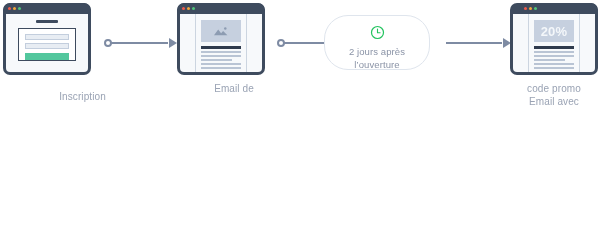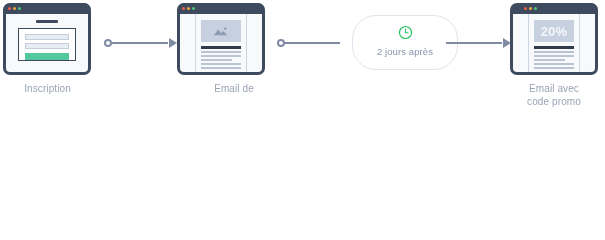--- a/index.html
+++ b/index.html
@@ -232,21 +232,21 @@
     </div>
     <div class="viewport">
       <div class="w1-bar"></div>
       <div class="w1-box">
         <div class="w1-field f1"></div>
         <div class="w1-field f2"></div>
         <div class="w1-btn"></div>
       </div>
     </div>
   </div>
-  <div class="caption" style="left:0px; top:82px; width:95px;">Inscription</div>
+  <div class="caption" style="left:0px; top:90px; width:95px;padding-left:35px;">Inscription</div>
 
   <div class="connector" style="left:104px; top:42px; width:72px; height:2px;">
     <div class="conn-line" style="left:4px; right:8px;"></div>
     <div class="conn-dot"></div>
     <div class="conn-arrow"></div>
   </div>
 
   <div class="window" style="left:177px; top:3px;">
     <div class="titlebar">
       <span class="dot d1"></span>
@@ -273,29 +273,30 @@
   </div>
   <div class="caption" style="left:186px; top:82px; width:96px;">
     <div>Email de</div>
   </div>
 
   <div class="connector" style="left:277px; top:42px; width:63px; height:2px;">
     <div class="conn-line" style="left:4px; right:0px;"></div>
     <div class="conn-dot"></div>
   </div>
 
-  <div class="delay-card" style="left:352px; top:15px; width:106px; height:55px;border-radius:24px;">
+  <div class="delay-card" style="left:324px; top:15px; width:106px; height:55px;border-radius:24px;">
     <div class="delay-clock">
       <svg width="15" height="15" viewBox="0 0 20 20" aria-hidden="true">
         <circle cx="10" cy="10" r="8" fill="none" stroke="#22c35e" stroke-width="1.6"></circle>
         <path d="M10 5.4 V10.3 H13.4" fill="none" stroke="#22c35e" stroke-width="1.5" stroke-linecap="round" stroke-linejoin="round"></path>
       </svg>
     </div>
     <div class="delay-text">
       <div>2 jours après</div>
+      <div>l’ouverture</div>
     </div>
   </div>
 
   <div class="connector" style="left:446px; top:42px; width:64px; height:2px;">
     <div class="conn-line" style="left:0px; right:8px;"></div>
     <div class="conn-arrow"></div>
   </div>
 
   <div class="window" style="left:510px; top:3px;padding-left:9px;">
     <div class="titlebar">
@@ -312,17 +313,17 @@
       <div class="mail-head"></div>
       <div class="mail-line ml1"></div>
       <div class="mail-line ml2"></div>
       <div class="mail-line ml3"></div>
       <div class="mail-line ml4"></div>
       <div class="mail-line ml5"></div>
 
     </div>
   </div>
   <div class="caption" style="left:506px; top:82px; width:96px;">
+    <div>code promo</div>
     <div>Email avec</div>
-    <div>code promo</div>
   </div>
 
 </div>
 
 </body></html>

